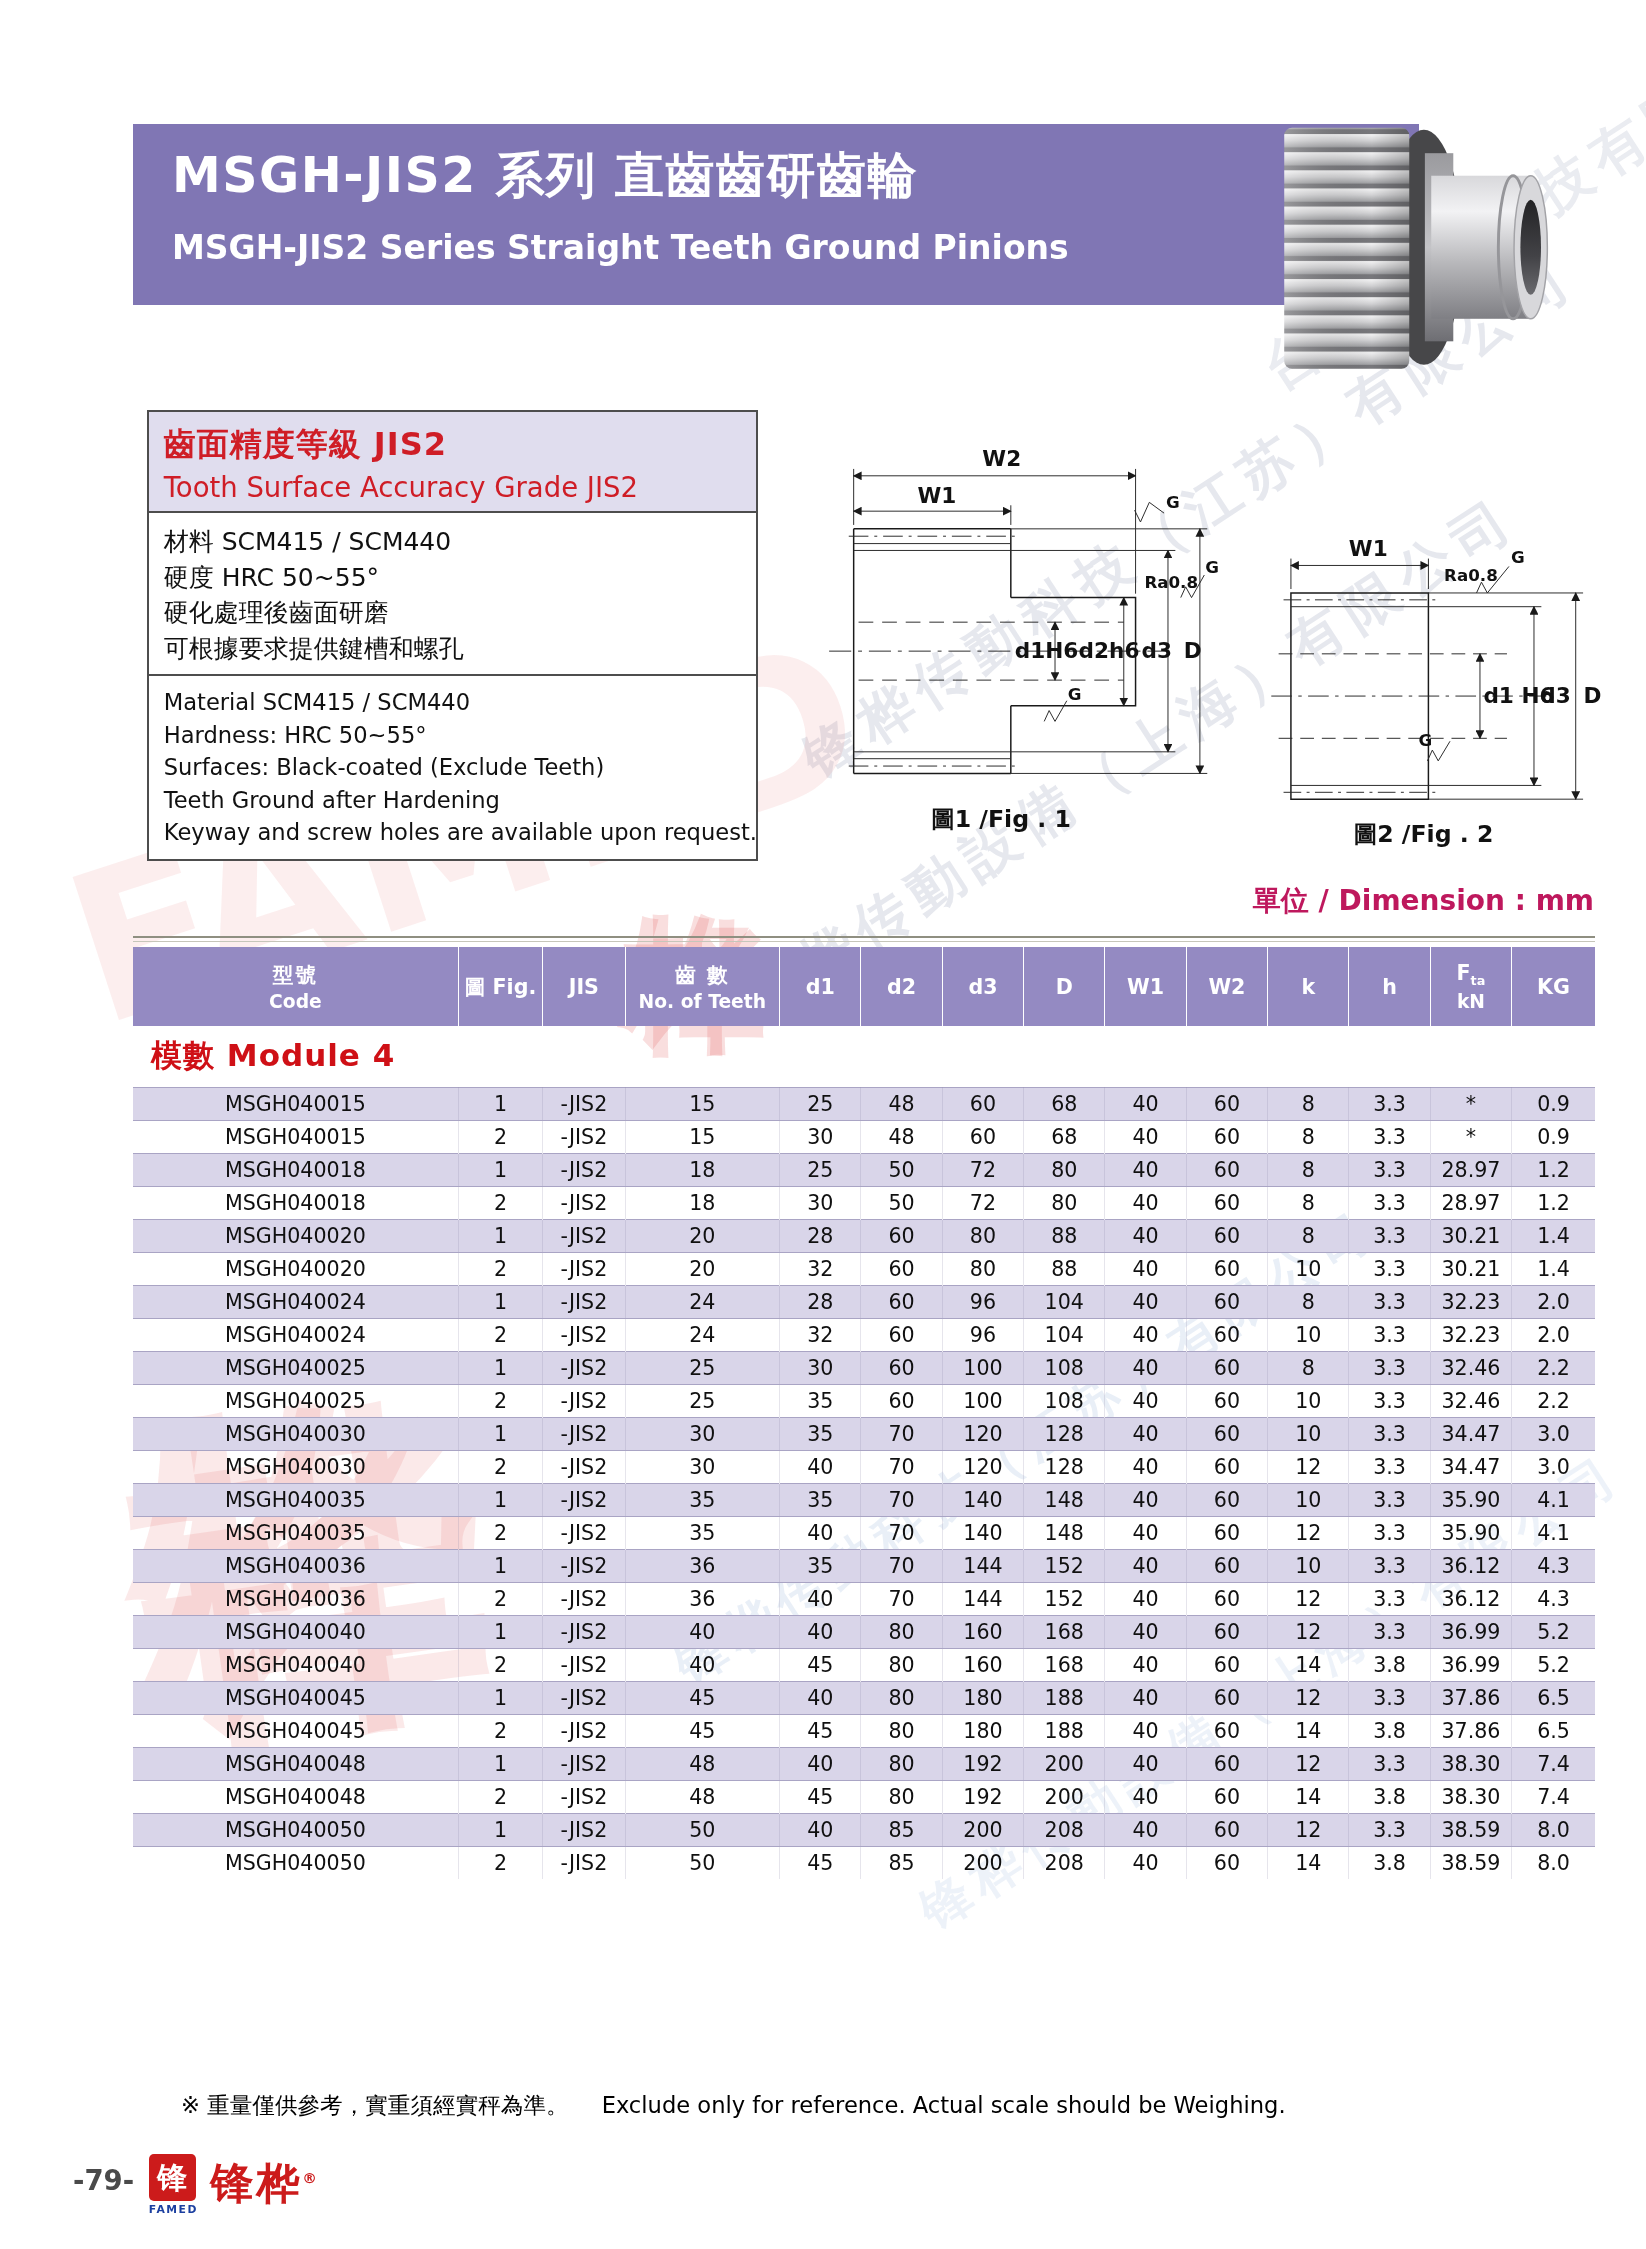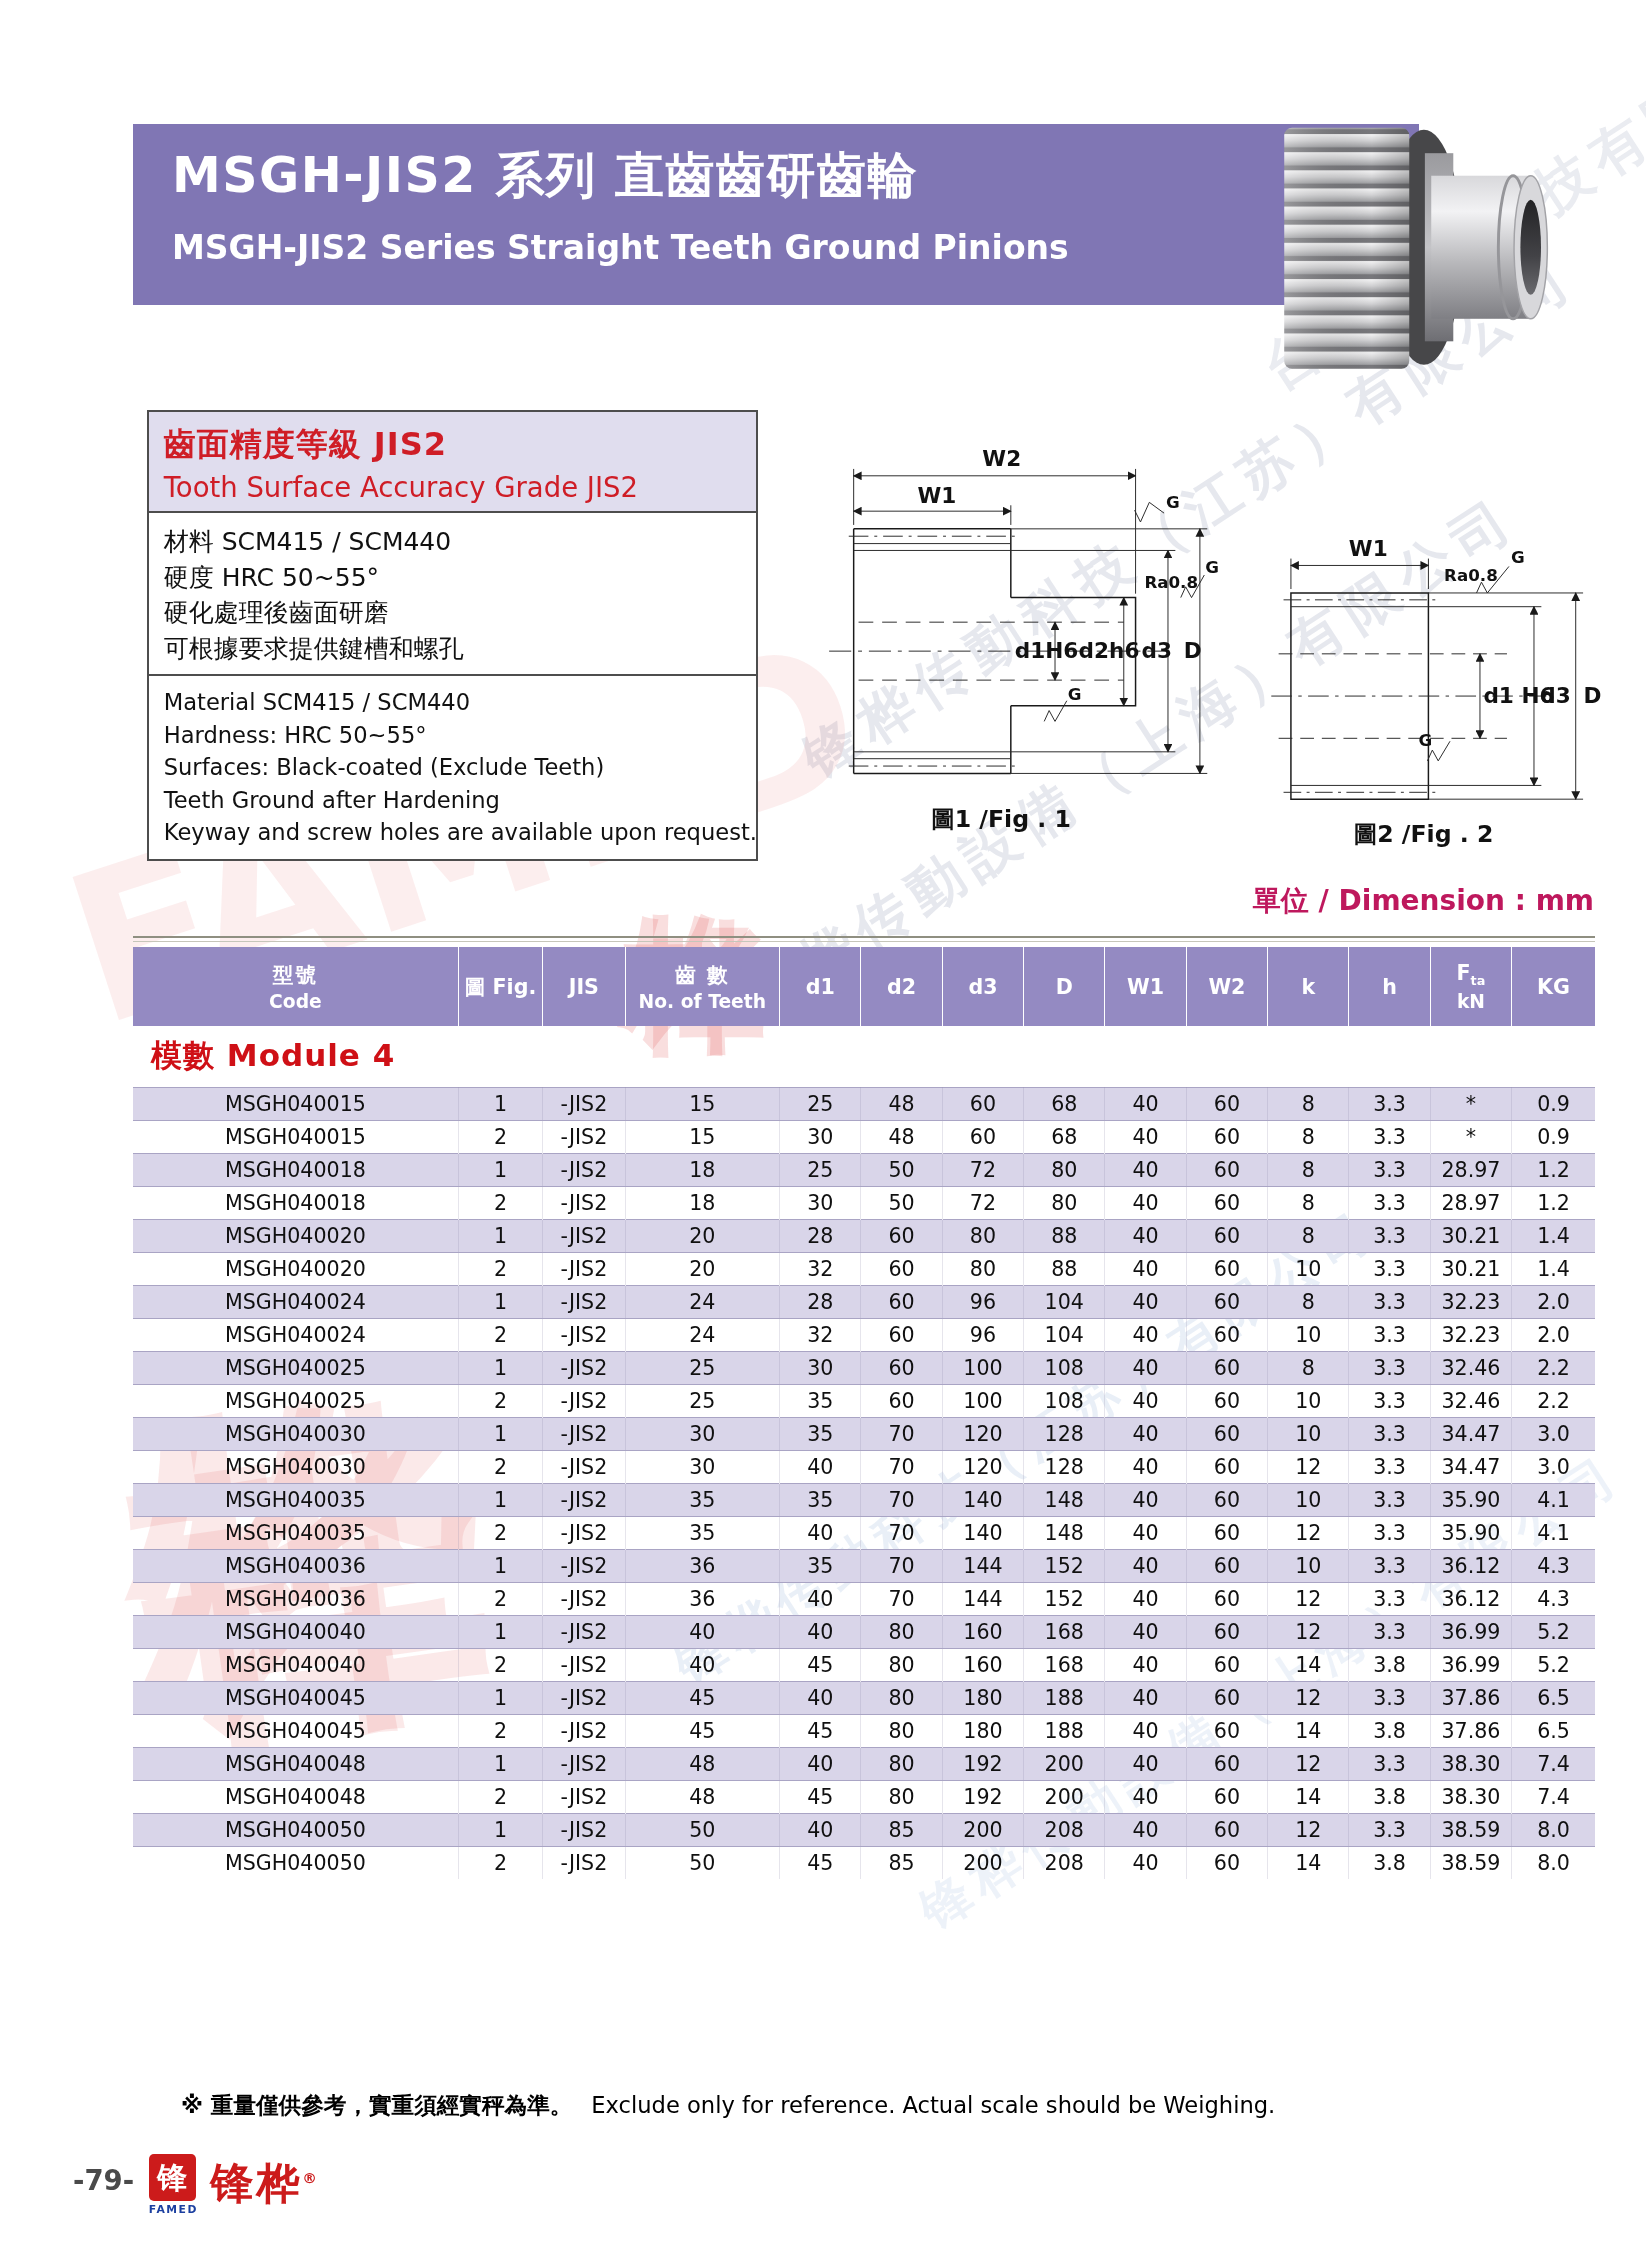--- a/index.html
+++ b/index.html
@@ -57,21 +57,21 @@
   .module-label{position:absolute;left:151px;top:1035px;font-size:31px;font-weight:bold;color:#cf1016;z-index:2;letter-spacing:1px;}
 
   .gtable-body{position:absolute;left:133px;top:1087px;width:1462px;z-index:2;}
   .gtable-body td{height:32px;font-size:20.6px;font-weight:500;text-align:center;vertical-align:middle;
         color:#101010;border-right:1px solid rgba(140,135,170,0.22);padding:0;}
   .gtable-body td:last-child{border-right:none;}
   .gtable-body tr.alt td{background:#d9d5e9;border-top:1px solid #a9a4c4;border-bottom:1px solid #a9a4c4;}
 
   
   .footnote{position:absolute;left:181px;top:2090px;font-size:22.6px;color:#000;z-index:2;white-space:nowrap;}
-  .footnote .fn-zh{font-weight:bold;margin-right:19px;}
+  .footnote .fn-zh{font-weight:normal;margin-right:33px;}
   .pagefoot{position:absolute;left:73px;top:2154px;display:flex;align-items:flex-start;gap:14.7px;z-index:2;}
   .pagenum{font-size:27.5px;font-weight:bold;color:#4a4a4a;margin-top:9.8px;}
   .logo-box{width:47px;height:47px;background:#cc1b1b;border-radius:4.9px;position:relative;text-align:center;}
   .logo-char{color:#fff;font-size:30px;font-weight:bold;line-height:47px;}
   .logo-sub{position:absolute;left:0;bottom:-14.7px;width:100%;text-align:center;font-size:10.8px;font-weight:bold;color:#1b3fa0;letter-spacing:1.5px;}
   .brand-name{font-size:43px;font-weight:bold;color:#cc1b1b;letter-spacing:2.9px;margin-top:1px;}
   .brand-reg{font-size:14.7px;color:#cc1b1b;vertical-align:super;}
 
   
   .tl{stroke:#1a1a1a;stroke-width:3;fill:none;}

